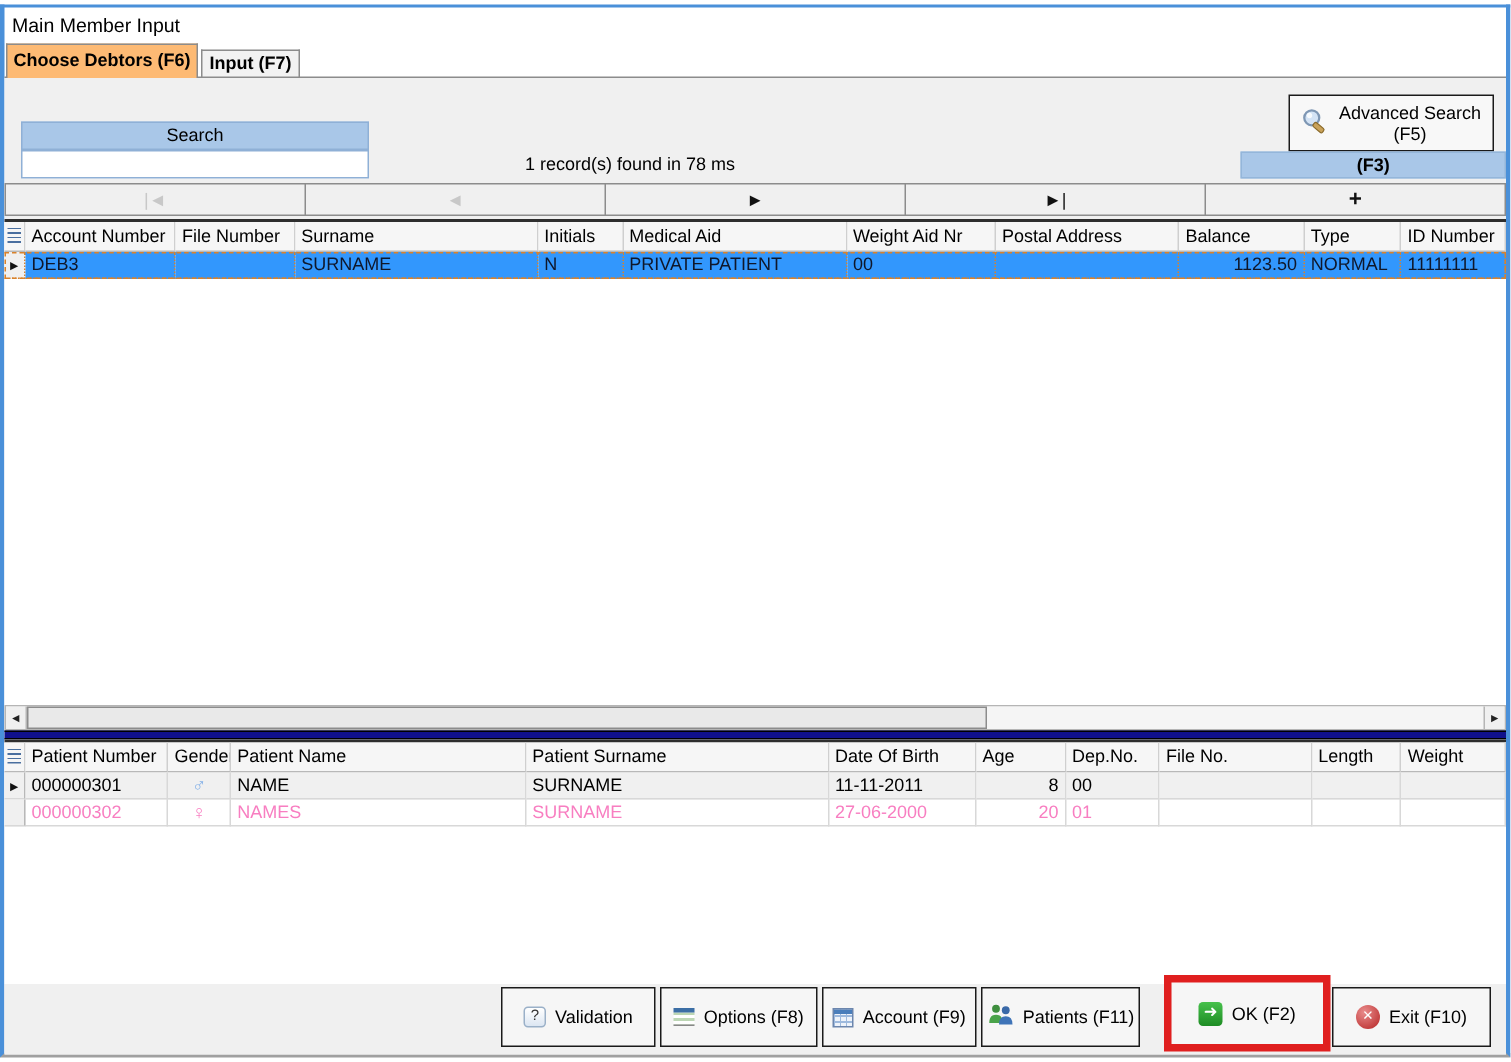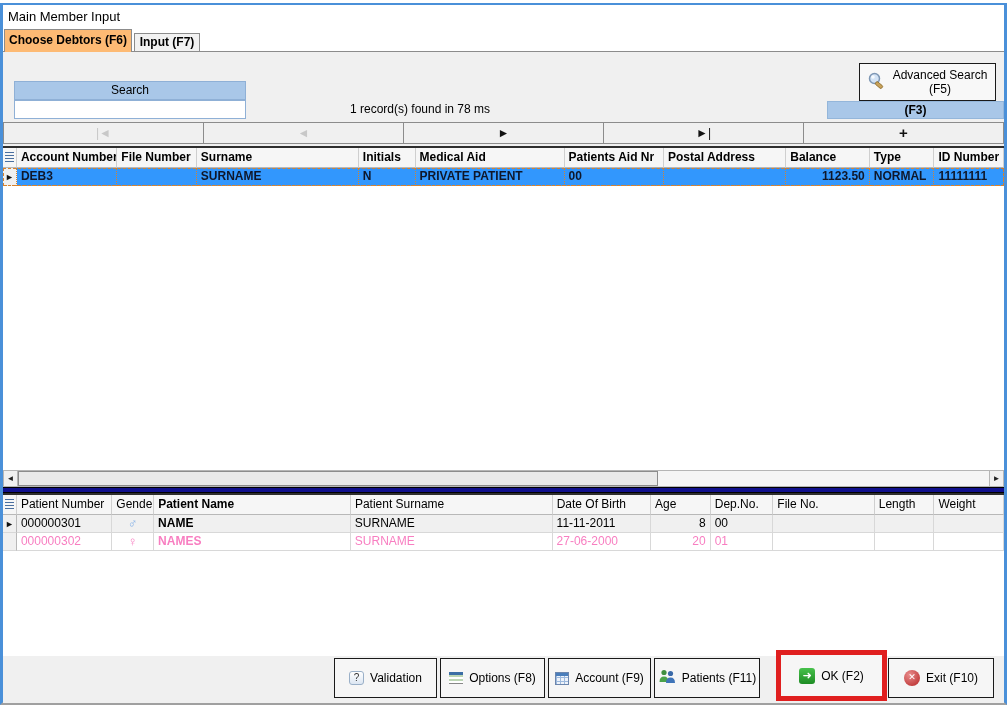--- a/index.html
+++ b/index.html
@@ -56,33 +56,33 @@
   .gbody .gcell { line-height:17px; height:18px; }
   .indic { padding:0; text-align:center; background:#f0f0f0; border-right:1px solid #b8b8b8; }
   .corner-icon { width:9px; height:10px; margin:4px auto 0;
     background:repeating-linear-gradient(to bottom,#4a6f9f 0 1px,transparent 1px 3px); }
   .tri { font-size:9px; line-height:18px; color:#111; }
 
   
   .c0{width:14px;} .c1{width:101px;} .c2{width:80px;} .c3{width:163px;} .c4{width:57px;}
   .c5{width:150px;} .c6{width:100px;} .c7{width:123px;} .c8{width:84px;} .c9{width:65px;} .c10{width:70px;}
   
-  .p0{width:14px;} .p1{width:96px;} .p2{width:42px;} .p3{width:198px;font-weight:bold;} .p4{width:203px;}
+  .p0{width:14px;} .p1{width:96px;} .p2{width:42px;} .p3{width:198px;} .p4{width:203px;}
   .p5{width:99px;} .p6{width:60px;} .p7{width:63px;} .p8{width:102px;} .p9{width:60px;} .p10{width:70px;}
 
   .sel-row .gcell { background:#3297fd; color:#0f172a; border-right:1px dotted #d9822b; border-bottom:1px dotted #d9822b; }
   .sel-row { outline:1px dashed #d9822b; outline-offset:-1px; }
   .sel-row .indic { background:#f0f0f0; color:#111; }
   .num { text-align:right; }
   .pink-row .gcell { color:#f87ec1; }
   .grey-row .gcell { background:#f0f0f0; }
   .gender { text-align:center; font-size:13px; padding:0; }
   .g-male { color:#8ab4e8; } .g-female { color:#f080c8; }
 
-  .upper-grid { left:3px; top:146px; width:1001px; height:324px;font-weight:bold; }
+  .upper-grid { left:3px; top:146px; width:1001px; height:324px; }
   .lower-grid { left:3px; top:493px; width:1001px; height:163px; }
 
   
   .hscroll { left:3px; top:470px; width:1001px; height:17px; background:#f5f5f5;
     border:1px solid #b5b5b5; display:flex; align-items:stretch; }
   .sc-btn { width:14px; background:#f0f0f0; border-right:1px solid #b5b5b5; text-align:center;
     font-size:8px; line-height:15px; color:#222; cursor:pointer; }
   .sc-btn-r { border-right:none; border-left:1px solid #b5b5b5; }
   .sc-thumb { width:640px; background:#e9e9e9; border:1px solid #8c8c8c; cursor:grab; }
   .sc-track { flex:1; background:#f5f5f5; }
@@ -161,21 +161,21 @@
 <div class="abs grid upper-grid">
   <div class="grid-row ghead">
     <div class="gcell c0 indic">
         <div class="corner-icon"></div>
       </div>
     <div class="gcell c1">Account Number</div>
     <div class="gcell c2">File Number</div>
     <div class="gcell c3">Surname</div>
     <div class="gcell c4">Initials</div>
     <div class="gcell c5">Medical Aid</div>
-    <div class="gcell c6">Patients Aid Nr</div>
+    <div class="gcell c6">Weight Aid Nr</div>
     <div class="gcell c7">Postal Address</div>
     <div class="gcell c8">Balance</div>
     <div class="gcell c9">Type</div>
     <div class="gcell c10">ID Number</div>
   </div>
   <div class="grid-row gbody sel-row">
     <div class="gcell c0 indic"><span class="tri">►</span></div>
     <div class="gcell c1">DEB3</div>
     <div class="gcell c2"></div>
     <div class="gcell c3">SURNAME</div>

